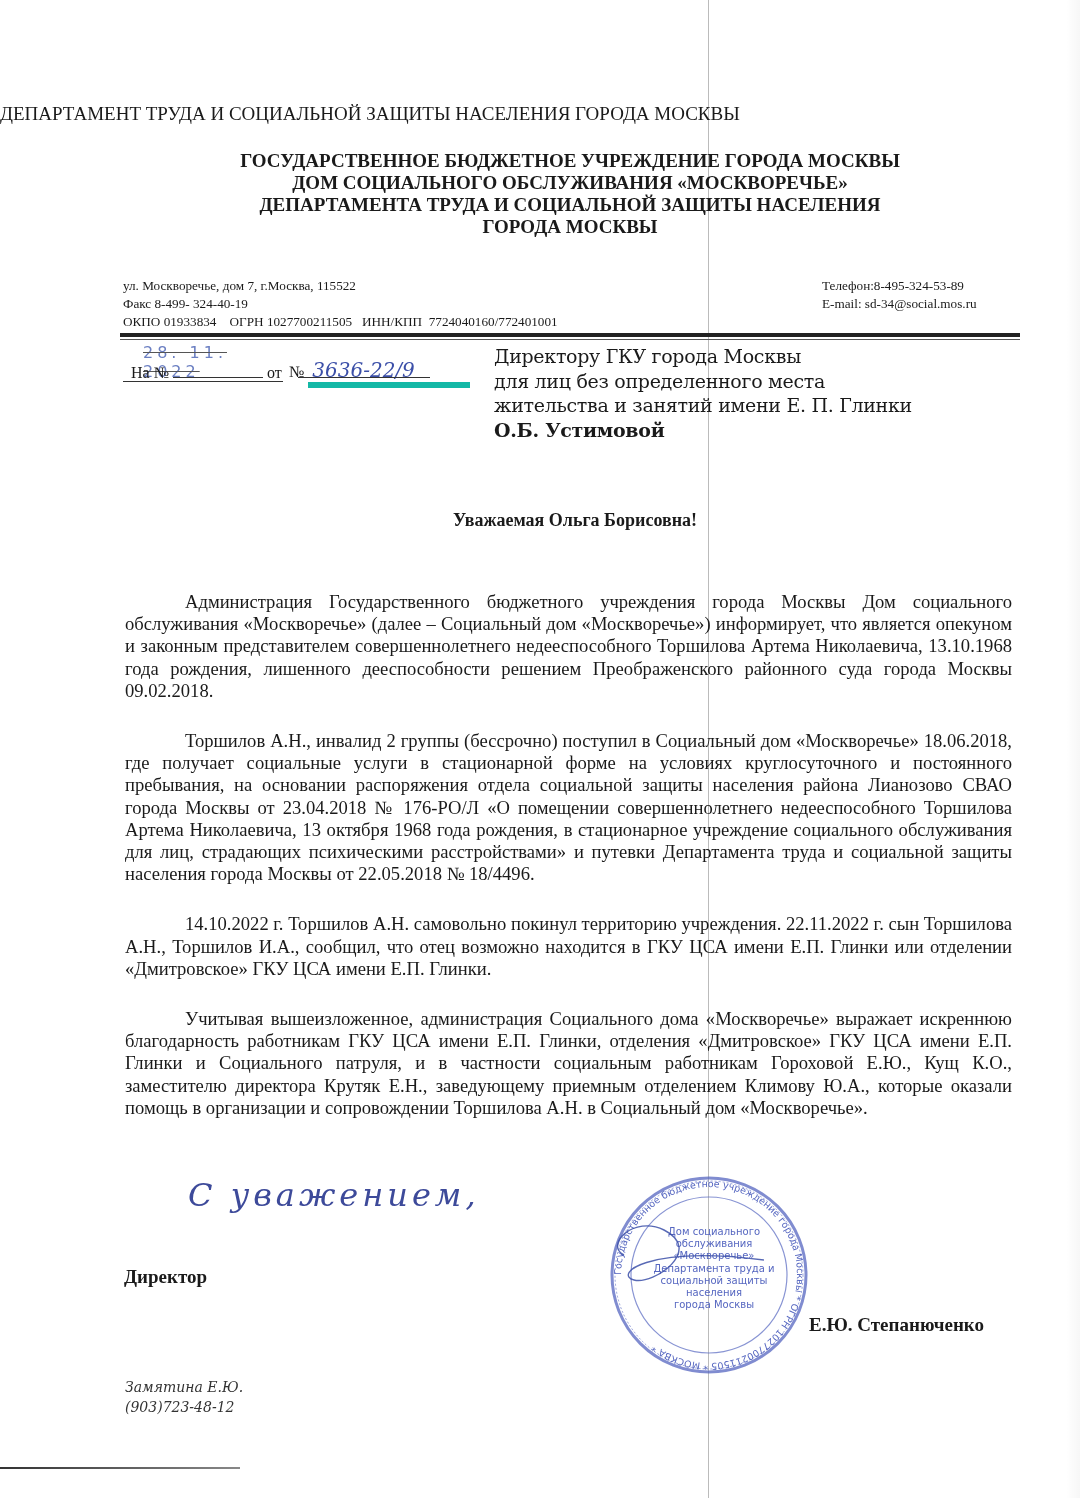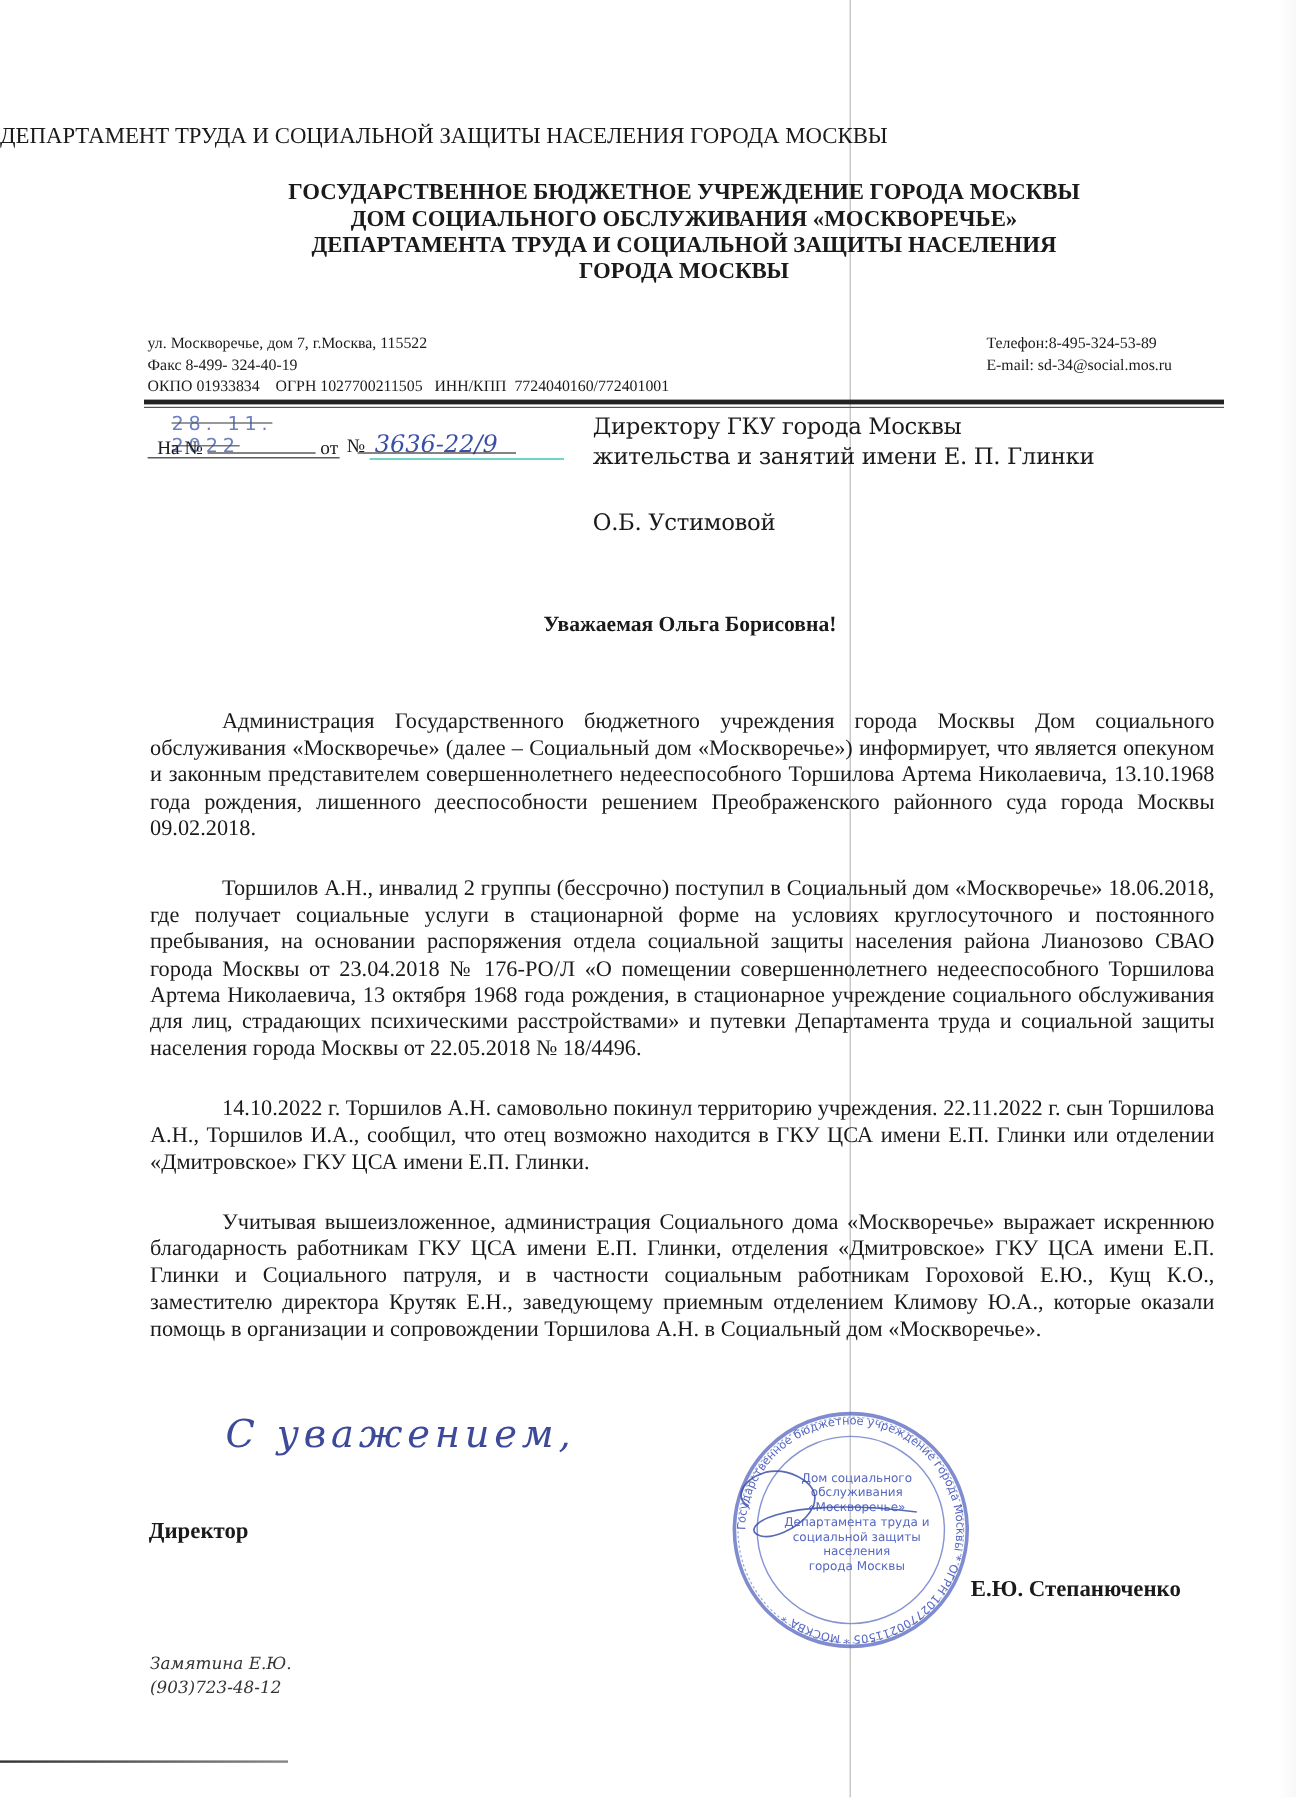--- a/index.html
+++ b/index.html
@@ -13,27 +13,27 @@
   .org-block { position: absolute; left: 0; width: 1140px; top: 150px; text-align: center; font-weight: bold; font-size: 19px; line-height: 22px; }
 
   .contacts-left { position: absolute; left: 123px; top: 277px; font-size: 13.2px; line-height: 18px; }
   .contacts-right { position: absolute; left: 822px; top: 277px; font-size: 13.2px; line-height: 18px; }
   .rule-thick { position: absolute; left: 120px; top: 333px; width: 900px; height: 4px; background: #222; }
   .rule-thin { position: absolute; left: 120px; top: 339px; width: 900px; height: 1px; background: #555; }
 
   .reg-line { position: absolute; left: 123px; top: 343px; font-size: 16px; }
   .reg-date { display: inline-block; width: 160px; border-bottom: 1px solid #333; color: #6b7fc2; font-family: "DejaVu Sans", sans-serif; font-size: 16px; letter-spacing: 4px; padding-left: 20px; text-decoration: line-through; text-decoration-color: #555; }
   .reg-no-label { margin-left: 2px; }
-  .reg-no { display: inline-block; width: 162px; border-bottom: 1px solid #14b8a6; color: #3b4fa8; font-family: "DejaVu Serif", serif; font-style: italic; font-size: 20px; padding-left: 4px; }
+  .reg-no { display: inline-block; width: 162px; border-bottom: 6px solid #14b8a6; color: #3b4fa8; font-family: "DejaVu Serif", serif; font-style: italic; font-size: 20px; padding-left: 4px; }
   .ref-line { position: absolute; left: 131px; top: 364px; font-size: 16px; }
   .ref-blank { display: inline-block; width: 90px; border-bottom: 1px solid #333; height: 14px; vertical-align: baseline; }
   .ref-blank2 { display: inline-block; width: 132px; border-bottom: 1px solid #333; height: 14px; vertical-align: baseline; margin-left: 12px; }
 
   .addressee { position: absolute; left: 494px; top: 344px; font-family: "DejaVu Serif", serif; font-size: 19px; line-height: 24.5px; letter-spacing: -0.3px; }
-  .addressee .name { font-weight: normal; margin-top: 31px; }
+  .addressee .name { font-weight: bold; }
 
   .salutation { position: absolute; left: 0; width: 1150px; top: 510px; text-align: center; font-weight: bold; font-size: 18px; }
 
   .body-text { position: absolute; left: 125px; width: 887px; top: 563px; font-size: 18.6px; line-height: 22.2px; text-align: justify; }
   .body-text p { text-indent: 60px; margin-top: 28px; }
 
   .closing-hand { position: absolute; left: 188px; top: 1176px; font-family: "DejaVu Serif", serif; font-style: italic; font-size: 32px; color: #3d4a9a; letter-spacing: 4px; }
 
   .sig-title { position: absolute; left: 124px; top: 1266px; font-weight: bold; font-size: 19px; }
   .sig-name { position: absolute; left: 809px; top: 1266px; font-weight: bold; font-size: 19px; margin-top: 48px; }
@@ -78,20 +78,21 @@
 </div>
 <div class="ref-line">
   <span>На №</span>
   <span class="ref-blank"></span>
   <span>от</span>
   <span class="ref-blank2"></span>
 </div>
 
 <div class="addressee">
   <div>Директору ГКУ города Москвы</div>
+  <div>для лиц без определенного места</div>
   <div>жительства и занятий имени Е. П. Глинки</div>
   <div class="name">О.Б. Устимовой</div>
 </div>
 
 <div class="salutation">Уважаемая Ольга Борисовна!</div>
 
 <div class="body-text">
   <p>Администрация Государственного бюджетного учреждения города Москвы Дом социального обслуживания «Москворечье» (далее – Социальный дом «Москворечье») информирует, что является опекуном и законным представителем совершеннолетнего недееспособного Торшилова Артема Николаевича, 13.10.1968 года рождения, лишенного дееспособности решением Преображенского районного суда города Москвы 09.02.2018.</p>
   <p>Торшилов А.Н., инвалид 2 группы (бессрочно) поступил в Социальный дом «Москворечье» 18.06.2018, где получает социальные услуги в стационарной форме на условиях круглосуточного и постоянного пребывания, на основании распоряжения отдела социальной защиты населения района Лианозово СВАО города Москвы от 23.04.2018 № 176-РО/Л «О помещении совершеннолетнего недееспособного Торшилова Артема Николаевича, 13 октября 1968 года рождения, в стационарное учреждение социального обслуживания для лиц, страдающих психическими расстройствами» и путевки Департамента труда и социальной защиты населения города Москвы от 22.05.2018 № 18/4496.</p>
   <p>14.10.2022 г. Торшилов А.Н. самовольно покинул территорию учреждения. 22.11.2022 г. сын Торшилова А.Н., Торшилов И.А., сообщил, что отец возможно находится в ГКУ ЦСА имени Е.П. Глинки или отделении «Дмитровское» ГКУ ЦСА имени Е.П. Глинки.</p>

